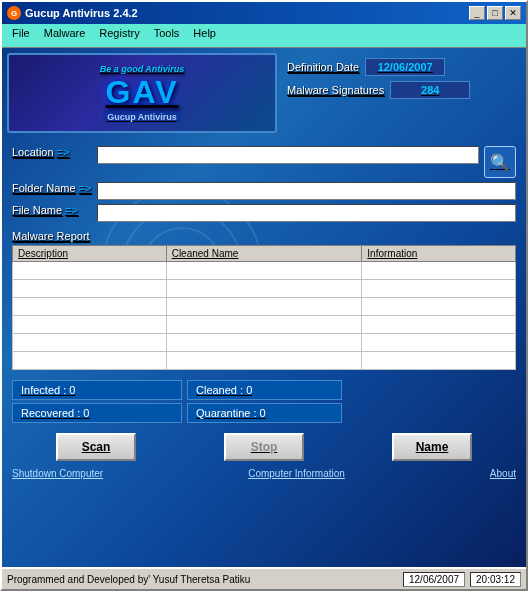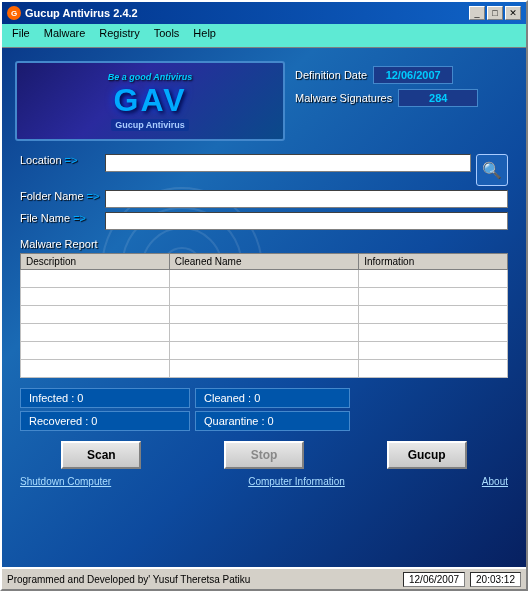--- a/index.html
+++ b/index.html
@@ -96,23 +96,24 @@
 
     
     .main-content {
       flex: 1;
       background: #1a5fb4;
       background-image: 
         radial-gradient(ellipse at 30% 40%, rgba(255,255,255,0.05) 0%, transparent 60%),
         radial-gradient(ellipse at 70% 60%, rgba(0,0,128,0.3) 0%, transparent 50%);
       display: flex;
       flex-direction: column;
-      padding: 8px;
+      padding: 0;
       position: relative;
       overflow: hidden;
+      text-decoration: underline;
     }
 
     
     .main-content::before {
       content: '';
       position: absolute;
       inset: 0;
       background: 
         linear-gradient(135deg, #0a3a8a 0%, #1a6ab4 30%, #0d4a9e 60%, #072060 100%);
       z-index: 0;
@@ -579,21 +580,21 @@
       </div>
       <div class="status-right">
         <div class="status-bar">Cleaned : 0</div>
         <div class="status-bar">Quarantine : 0</div>
       </div>
     </div>
 
     <div class="buttons-area">
       <button class="action-btn">Scan</button>
       <button class="action-btn disabled" disabled="">Stop</button>
-      <button class="action-btn">Gucup</button>
+      <button class="action-btn">Name</button>
     </div>
 
     <div class="links-area">
       <span class="link-item">Shutdown Computer</span>
       <span class="link-item">Computer Information</span>
       <span class="link-item">About</span>
     </div>
 
   </div>
 

